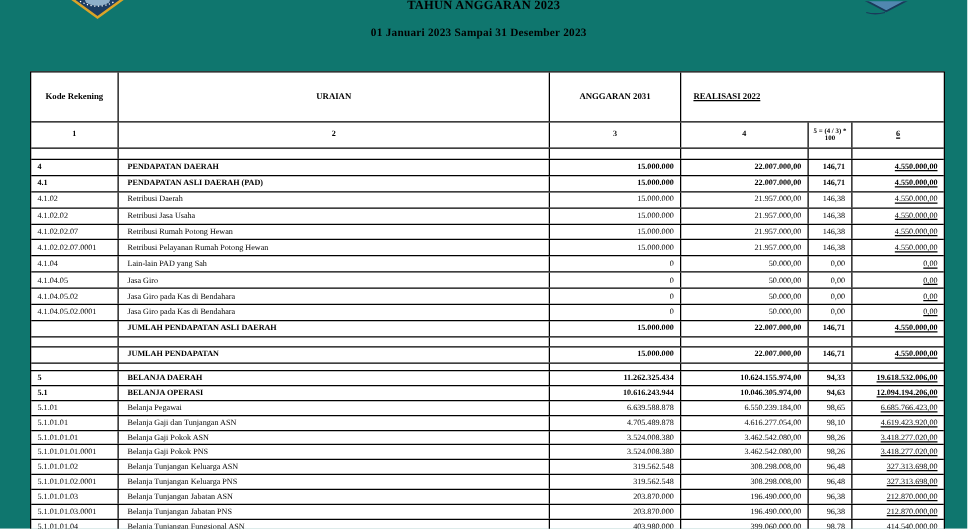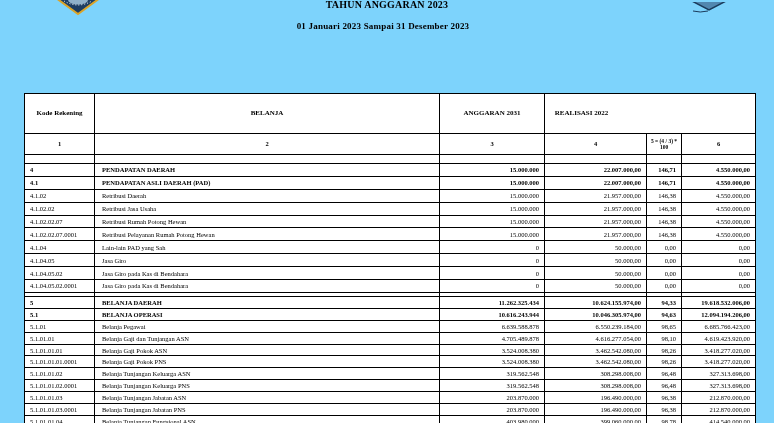--- a/index.html
+++ b/index.html
@@ -1,46 +1,46 @@
 <!DOCTYPE html>
 <html><head>
 <meta charset="utf-8">
 <style>
   html,body{margin:0;padding:0;}
   body{width:774px;height:423px;overflow:hidden;background:#ffffff;
        font-family:"Liberation Serif", serif;color:#000;}
-  .page{position:relative;width:774px;height:423px;background:#7dd3fc;}
+  .page{position:relative;width:774px;height:423px;background:#0f766e;}
 
   .logo{position:absolute;top:0;}
   .logo-left{left:55px;}
   .logo-right{left:690px;}
 
   .title1{position:absolute;top:-1px;left:0;width:774px;text-align:center;
           font-size:10px;font-weight:bold;letter-spacing:.2px;}
   .title2{position:absolute;top:21px;left:0;width:766px;text-align:center;
           font-size:9px;font-weight:bold;letter-spacing:.2px;}
 
   .tbl{position:absolute;left:24px;width:732px;border:1px solid #000;
        box-sizing:border-box;background:#fff;}
-  .tbl-a{top:57px;margin-top:36px;}
+  .tbl-a{top:57px;}
   .tbl-b{top:296px;}
 
   .trow{display:flex;border-bottom:1px solid #000;box-sizing:border-box;}
   .tbl .trow:last-child{border-bottom:none;}
   .tbl-a .trow:last-child{border-bottom:1px solid #000;}
   .tbl-a > .trow:nth-last-child(1){border-bottom:none;}
 
   .cell{box-sizing:border-box;border-right:1px solid #000;display:flex;
         align-items:center;overflow:hidden;white-space:nowrap;}
   .c0{width:70px;}
   .c1{width:345px;}
   .c2{width:105px;}
   .c3{width:102px;}
   .c4{width:35px;}
-  .c5{width:73px;border-right:none;}
+  .c5{width:73px;border-right:none;text-decoration:underline;}
 
   .hrow{height:40px;}
   .hrow .cell{justify-content:center;font-weight:bold;font-size:7px;white-space:normal;text-align:center;line-height:1.15;}
   .crow{height:21px;}
   .crow .cell{justify-content:center;font-weight:bold;font-size:6.5px;white-space:normal;text-align:center;line-height:1.1;}
   .crow .c4{font-size:5.5px;padding:0 2px;}
 
   .drow{height:12.9px;font-size:6.5px;}
   .tbl-b .drow{height:11.9px;}
   .drow.spacer{height:9px;}
@@ -69,21 +69,21 @@
       <path d="M3,9 Q10,11 18,9" fill="none" stroke="#1a3a5a" stroke-width="1"></path>
     </svg>
   </div>
 
   <div class="title1">TAHUN ANGGARAN 2023</div>
   <div class="title2">01 Januari 2023 Sampai 31 Desember 2023</div>
 
   <div class="tbl tbl-a">
     <div class="trow hrow">
       <div class="cell c0">Kode Rekening</div>
-      <div class="cell c1">BELANJA</div>
+      <div class="cell c1">URAIAN</div>
       <div class="cell c2">ANGGARAN 2031</div>
       <div class="cell c5">REALISASI 2022</div>
     </div>
     <div class="trow crow">
       <div class="cell c0">1</div>
       <div class="cell c1">2</div>
       <div class="cell c2">3</div>
       <div class="cell c3">4</div>
       <div class="cell c4">5 = (4 / 3) * 100</div>
       <div class="cell c5">6</div>

